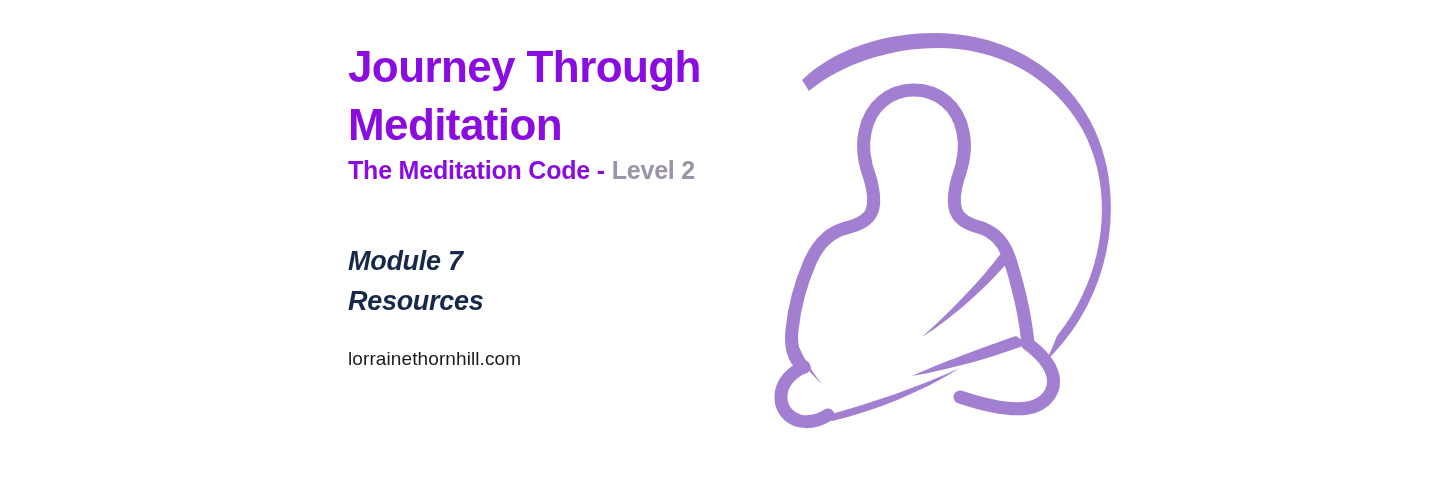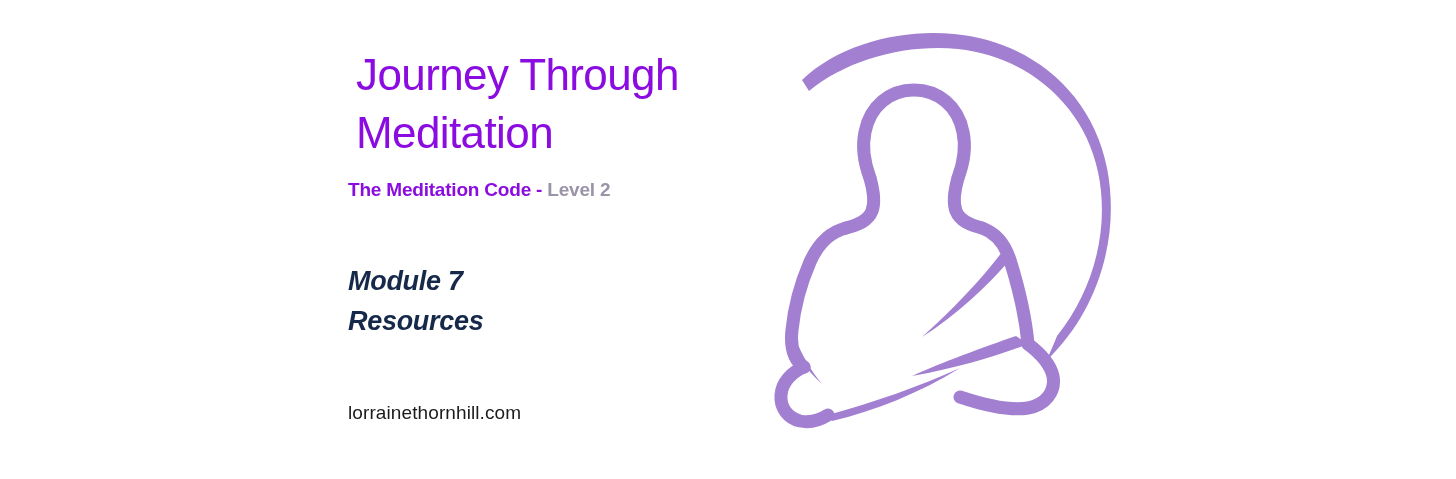--- a/index.html
+++ b/index.html
@@ -23,52 +23,52 @@
 
   
   .text-block {
     position: absolute;
     left: 348px;
     top: 38px;
     width: 420px;
   }
 
   .title {
-    margin: 8px;
+    margin: 0;
     font-size: 44px;
     line-height: 58px;
-    font-weight: 400;
+    font-weight: 700;
     letter-spacing: -0.6px;
     color: #8a0ce0;
     white-space: pre-line;
   }
 
   .subtitle {
-    margin: 16px 0 0 0;
-    font-size: 19px;
+    margin: 4px 0 0 0;
+    font-size: 25px;
     line-height: 24px;
     font-weight: 700;
     letter-spacing: -0.2px;
   }
   .subtitle .sub-main { color: #8a0ce0; }
   .subtitle .sub-level { color: #9b93a8; }
 
   .module {
     margin: 59px 0 0 0;
     font-size: 27px;
     line-height: 40px;
     font-weight: 600;
     font-style: italic;
     letter-spacing: -0.3px;
     color: #16294a;
     white-space: pre-line;
   }
 
   .website {
-    margin: 60px 0 0 0;
+    margin: 26px 0 0 0;
     font-size: 19px;
     line-height: 24px;
     font-weight: 400;
     letter-spacing: 0.1px;
     color: #1b1b1b;
   }
 
   
   .logo {
     position: absolute;

